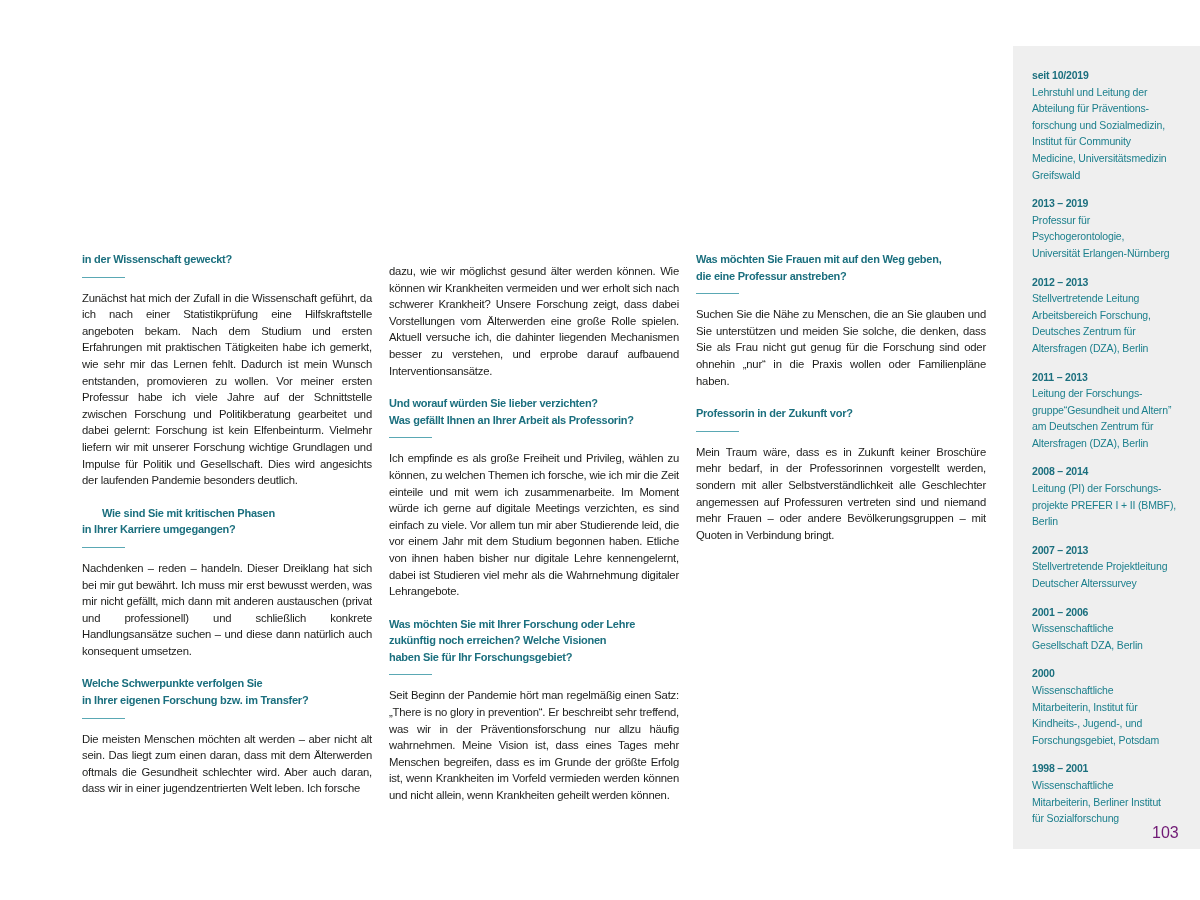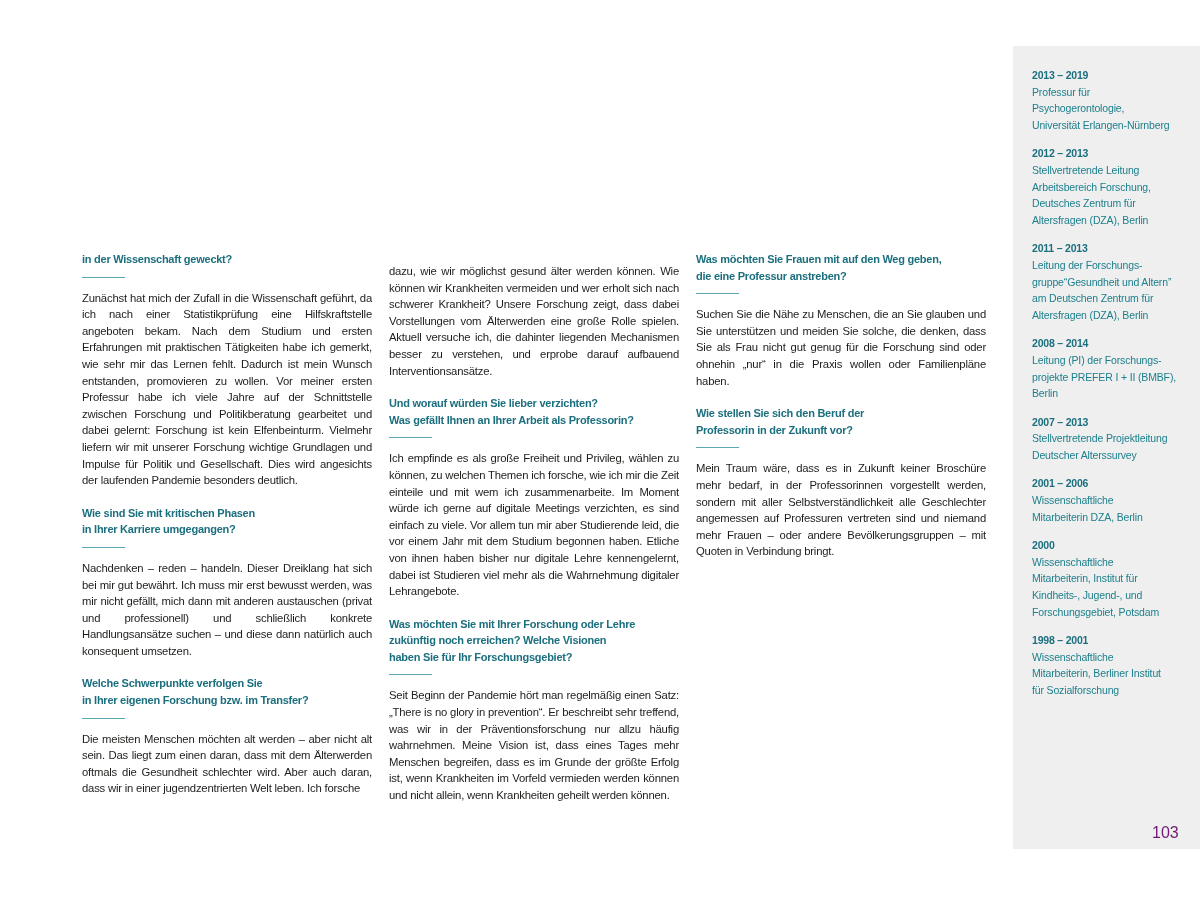--- a/index.html
+++ b/index.html
@@ -48,21 +48,21 @@
 <div id="col1" class="col">
     <div>
       <h3 class="q">
         <span style="display: block;">in der Wissenschaft geweckt?</span>
       </h3>
       <div class="rule"></div>
       <p class="a">Zunächst hat mich der Zufall in die Wissenschaft geführt, da ich nach einer Statistikprüfung eine Hilfskraftstelle angeboten bekam. Nach dem Studium und ersten Erfahrungen mit praktischen Tätigkeiten habe ich gemerkt, wie sehr mir das Lernen fehlt. Dadurch ist mein Wunsch entstanden, promovieren zu wollen. Vor meiner ersten Professur habe ich viele Jahre auf der Schnittstelle zwischen Forschung und Politikberatung gearbeitet und dabei gelernt: Forschung ist kein Elfenbeinturm. Vielmehr liefern wir mit unserer Forschung wichtige Grundlagen und Impulse für Politik und Gesellschaft. Dies wird angesichts der laufenden Pandemie besonders deutlich.</p>
     </div>
     <div>
       <h3 class="q">
-        <span style="display: block;">Wie sind Sie mit kritischen Phasen</span>
+        <span style="display: block; margin-left: 20px;">Wie sind Sie mit kritischen Phasen</span>
         <span style="display: block;">in Ihrer Karriere umgegangen?</span>
       </h3>
       <div class="rule"></div>
       <p class="a">Nachdenken – reden – handeln. Dieser Dreiklang hat sich bei mir gut bewährt. Ich muss mir erst bewusst werden, was mir nicht gefällt, mich dann mit anderen austauschen (privat und professionell) und schließlich konkrete Handlungsansätze suchen – und diese dann natürlich auch konsequent umsetzen.</p>
     </div>
     <div>
       <h3 class="q">
         <span style="display: block;">Welche Schwerpunkte verfolgen Sie</span>
         <span style="display: block;">in Ihrer eigenen Forschung bzw. im Transfer?</span>
       </h3>
@@ -94,30 +94,38 @@
     <div>
       <h3 class="q">
         <span style="display: block;">Was möchten Sie Frauen mit auf den Weg geben,</span>
         <span style="display: block;">die eine Professur anstreben?</span>
       </h3>
       <div class="rule"></div>
       <p class="a">Suchen Sie die Nähe zu Menschen, die an Sie glauben und Sie unterstützen und meiden Sie solche, die denken, dass Sie als Frau nicht gut genug für die Forschung sind oder ohnehin „nur“ in die Praxis wollen oder Familienpläne haben.</p>
     </div>
     <div>
       <h3 class="q">
-        <span style="display: block;">Wie stellen Sie sich den Beruf der</span>
         <span style="display: block;">Professorin in der Zukunft vor?</span>
       </h3>
       <div class="rule"></div>
       <p class="a">Mein Traum wäre, dass es in Zukunft keiner Broschüre mehr bedarf, in der Professorinnen vorgestellt werden, sondern mit aller Selbstverständlichkeit alle Geschlechter angemessen auf Professuren vertreten sind und niemand mehr Frauen – oder andere Bevölkerungsgruppen – mit Quoten in Verbindung bringt.</p>
     </div>
   </div>
 
 <aside id="sidebar">
   <div class="cv-list" id="cv-list">
+      <div class="cv-entry">
+        <div class="cv-year">seit 10/2019</div>
+        <div class="cv-desc">Lehrstuhl und Leitung der</div>
+        <div class="cv-desc">Abteilung für Präventions-</div>
+        <div class="cv-desc">forschung und Sozialmedizin,</div>
+        <div class="cv-desc">Institut für Community</div>
+        <div class="cv-desc">Medicine, Universitätsmedizin</div>
+        <div class="cv-desc">Greifswald</div>
+      </div>
       <div class="cv-entry">
         <div class="cv-year">2013 – 2019</div>
         <div class="cv-desc">Professur für</div>
         <div class="cv-desc">Psychogerontologie,</div>
         <div class="cv-desc">Universität Erlangen-Nürnberg</div>
       </div>
       <div class="cv-entry">
         <div class="cv-year">2012 – 2013</div>
         <div class="cv-desc">Stellvertretende Leitung</div>
         <div class="cv-desc">Arbeitsbereich Forschung,</div>
@@ -138,21 +146,21 @@
         <div class="cv-desc">Berlin</div>
       </div>
       <div class="cv-entry">
         <div class="cv-year">2007 – 2013</div>
         <div class="cv-desc">Stellvertretende Projektleitung</div>
         <div class="cv-desc">Deutscher Alterssurvey</div>
       </div>
       <div class="cv-entry">
         <div class="cv-year">2001 – 2006</div>
         <div class="cv-desc">Wissenschaftliche</div>
-        <div class="cv-desc">Mitarbeiterin DZA, Berlin</div>
+        <div class="cv-desc">Gesellschaft DZA, Berlin</div>
       </div>
       <div class="cv-entry">
         <div class="cv-year">2000</div>
         <div class="cv-desc">Wissenschaftliche</div>
         <div class="cv-desc">Mitarbeiterin, Institut für</div>
         <div class="cv-desc">Kindheits-, Jugend-, und</div>
         <div class="cv-desc">Forschungsgebiet, Potsdam</div>
       </div>
       <div class="cv-entry">
         <div class="cv-year">1998 – 2001</div>

